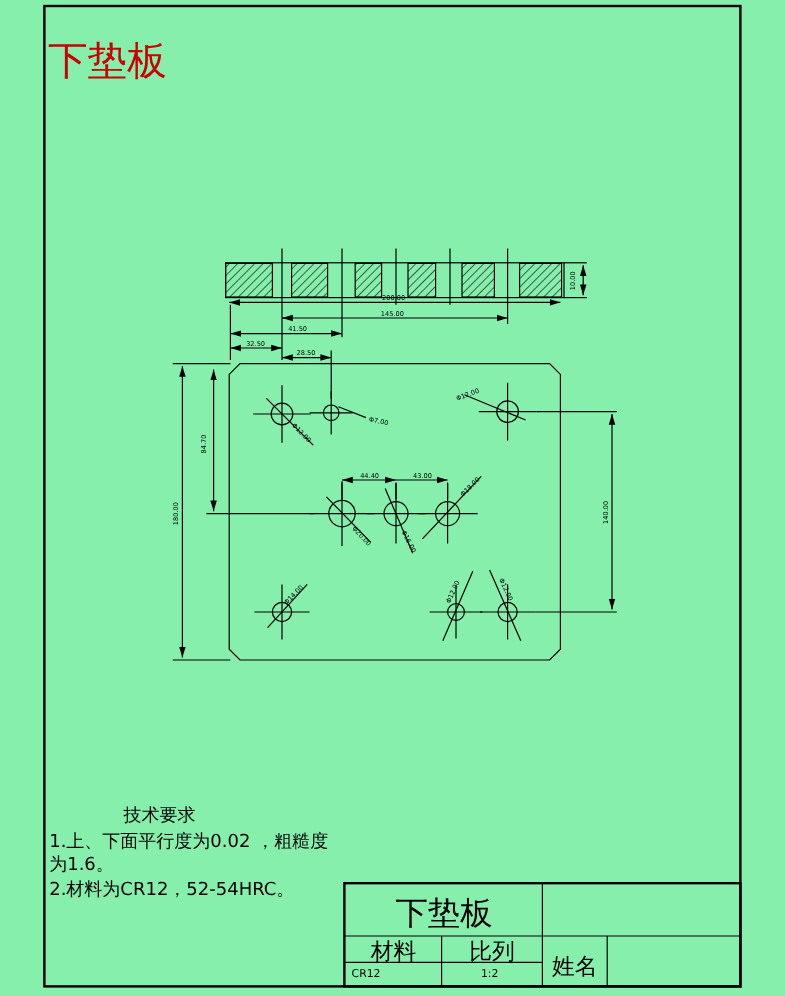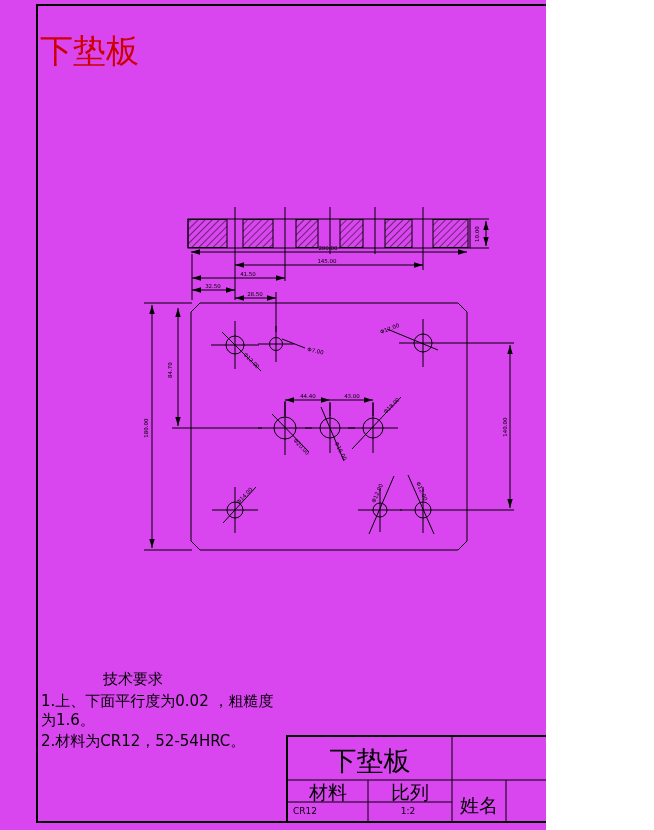--- a/index.html
+++ b/index.html
@@ -1,16 +1,16 @@
 <!DOCTYPE html>
 <html><head>
 <meta charset="utf-8">
 <style>
   html,body{margin:0;padding:0;background:#ffffff;}
-  .page{position:relative;width:546px;height:830px;background:#d946ef;overflow:hidden;}
+  .page{position:relative;width:654px;height:830px;background:#86efac;overflow:hidden;}
   svg{display:block;}
   .ln{stroke:#000;stroke-width:1;fill:none;}
   .ln2{stroke:#000;stroke-width:2;fill:none;}
   .hatchblk{fill:url(#hatch);stroke:#000;stroke-width:1;}
   .dimtext{font:5.5px "DejaVu Sans", sans-serif;fill:#000;}
   .holetext{font:5.5px "DejaVu Sans", sans-serif;fill:#000;}
   .techtext{font:15px "DejaVu Sans", "Liberation Sans", sans-serif;fill:#000;}
   .blocklabel{font:19px "DejaVu Sans", "Liberation Sans", sans-serif;fill:#000;}
   .blockname{font:27px "DejaVu Sans", "Liberation Sans", sans-serif;fill:#000;}
   .blocksmall{font:9px "DejaVu Sans", "Liberation Sans", sans-serif;fill:#000;}

